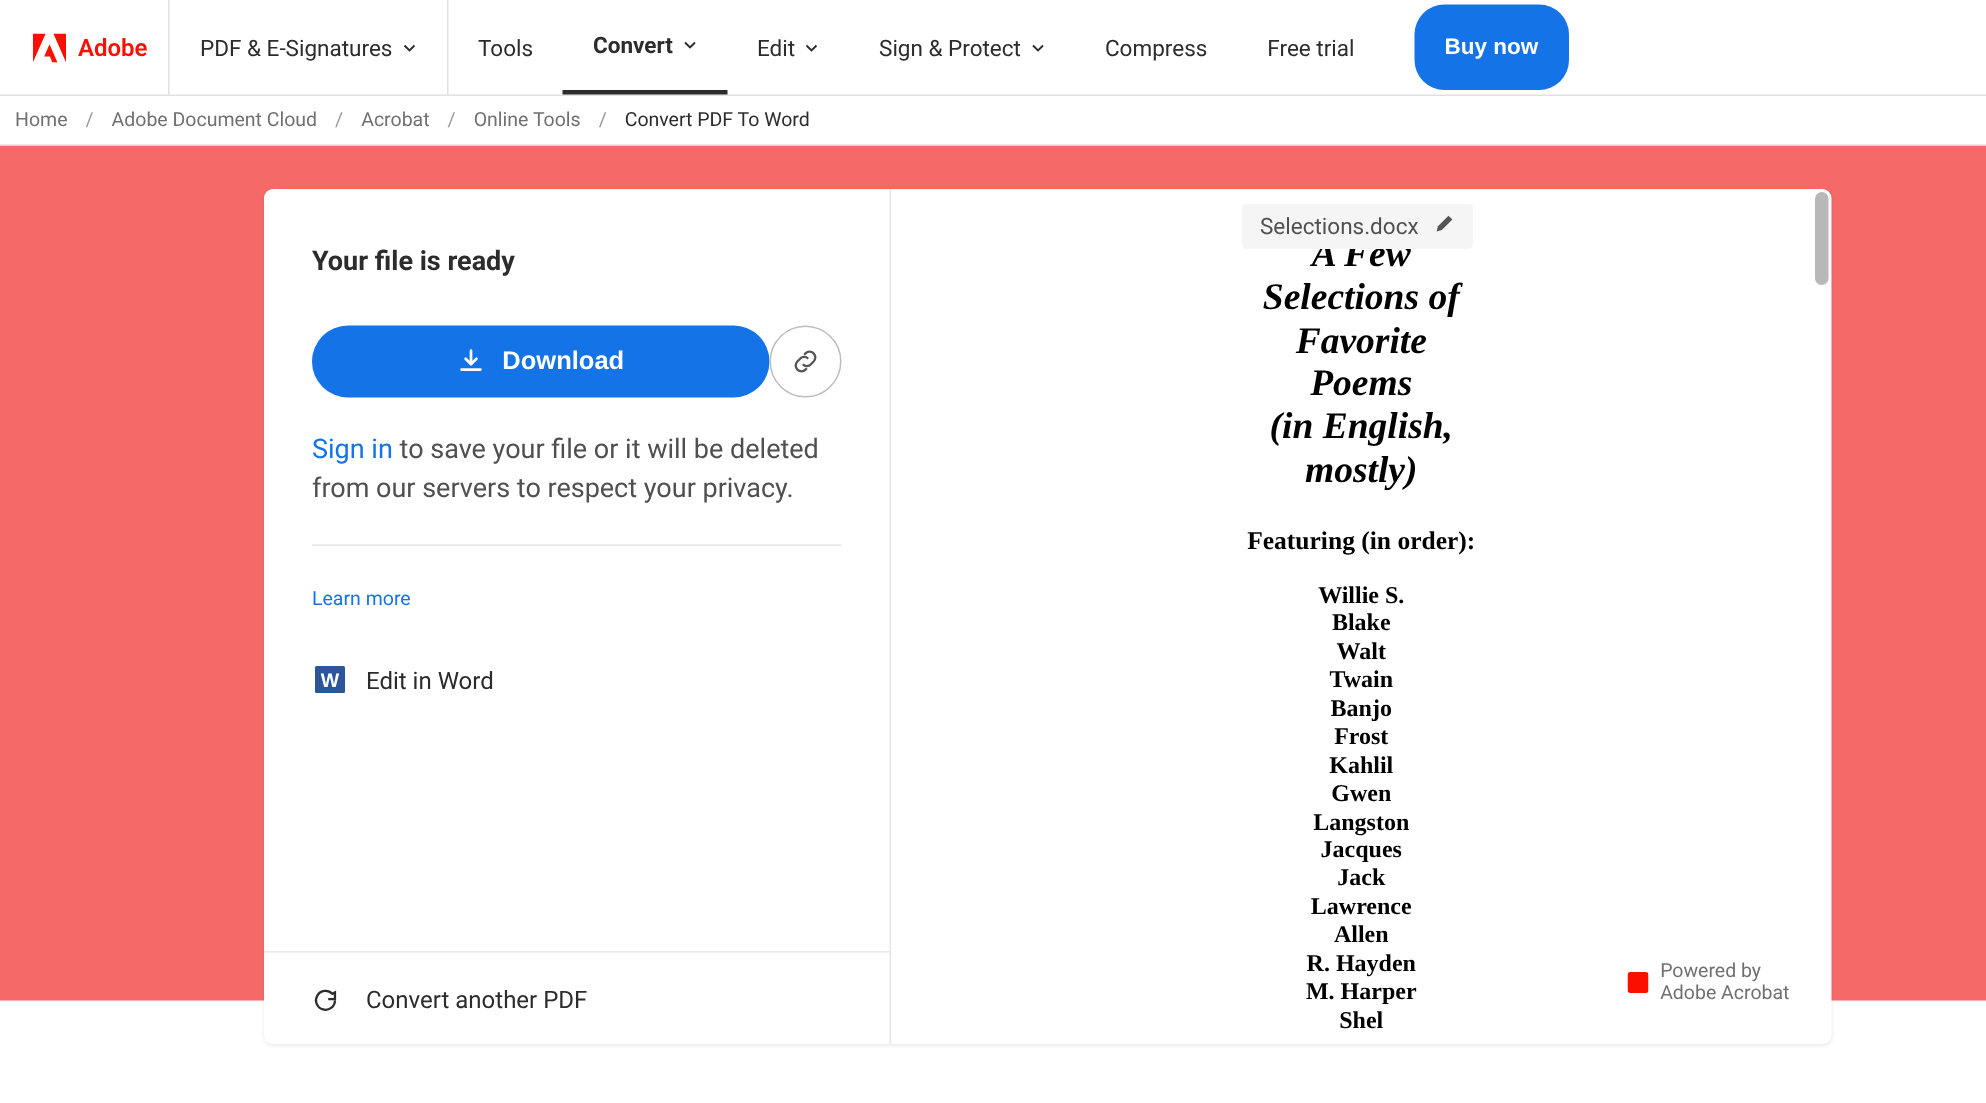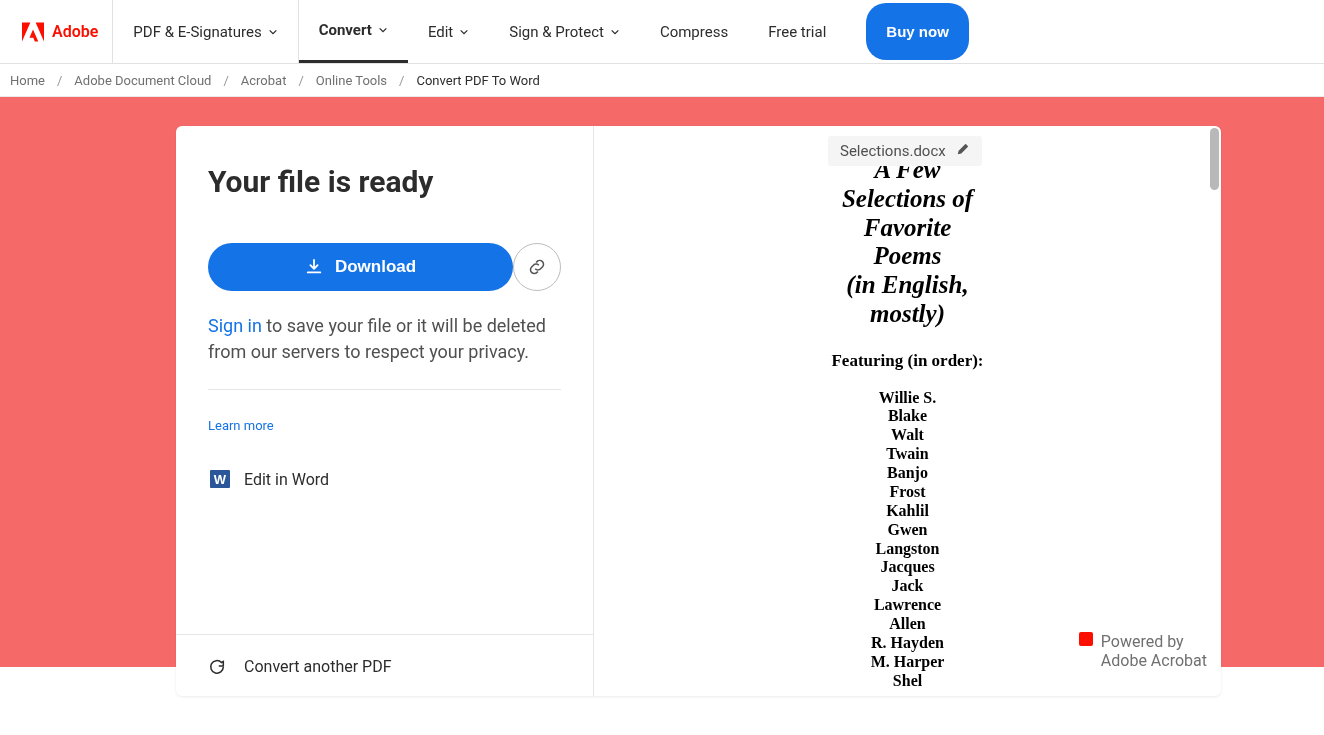--- a/index.html
+++ b/index.html
@@ -13,21 +13,21 @@
 .nav-sep{height:100%;border-right:1px solid #e1e1e1}
 .nav-item.active{font-weight:700;border-bottom:3px solid #2c2c2c}
 .caret{width:10px;height:10px}
 .buy-btn{background:#1473e6;color:#fff;border:none;border-radius:20px;padding:20px 20px;font-size:15px;font-weight:700;margin-left:20px;cursor:pointer}
 .breadcrumb{height:33px;display:flex;align-items:center;gap:12px;padding:0 10px;font-size:13px;color:#707070;border-bottom:1px solid #eaeaea}
 .breadcrumb .bc-item{color:#707070}
 .breadcrumb .bc-current{color:#2c2c2c}
 .breadcrumb .bc-sep{color:#999}
 .stage{position:absolute;top:126px;left:176px;width:1045px;height:570px;background:#fff;border-radius:6px;display:flex;box-shadow:0 1px 3px rgba(0,0,0,.08)}
 .left-panel{width:418px;border-right:1px solid #e6e6e6;padding:38px 32px 20px;display:flex;flex-direction:column}
-.ready-title{font-size:30px;font-weight:700;margin-bottom:44px}
+.ready-title{font-size:18px;font-weight:700;margin-bottom:32px}
 .dl-row{display:flex;align-items:center;gap:0;margin-bottom:22px}
 .dl-btn{flex:1;background:#1473e6;color:#fff;border:none;border-radius:24px;height:48px;display:flex;align-items:center;justify-content:center;gap:12px;font-size:17px;font-weight:700;cursor:pointer}
 .dl-icon{width:18px;height:18px}
 .link-btn{width:48px;height:48px;border-radius:50%;border:1.5px solid #bdbdbd;background:#fff;display:flex;align-items:center;justify-content:center;cursor:pointer}
 .link-icon{width:18px;height:18px}
 .signin-text{font-size:18px;color:#505050;line-height:1.45;margin-bottom:24px}
 .signin-text a{color:#1473e6;text-decoration:none}
 .divider{height:1px;background:#e6e6e6;margin-bottom:28px}
 .edit-text{font-size:19px;line-height:1.4;margin-bottom:10px}
 .edit-text .free{font-weight:700}
@@ -41,41 +41,44 @@
 .refresh-icon{width:18px;height:18px}
 .convert-label{font-size:16px}
 .right-panel{flex:1;position:relative;overflow:hidden}
 .file-chip{position:absolute;top:10px;left:234px;background:#f5f5f5;border-radius:3px;padding:6px 12px;display:flex;align-items:flex-start;gap:10px;font-size:15px;color:#505050;z-index:2}
 .pencil-icon{width:14px;height:14px}
 .doc-preview{position:absolute;top:30px;left:90px;right:90px;bottom:0;text-align:center;font-family:"Times New Roman",Georgia,serif;color:#000;overflow:hidden}
 .doc-title{font-style:italic;font-weight:700;font-size:25px;line-height:1.15;margin-bottom:22px}
 .doc-featuring{font-weight:700;font-size:17px;margin-bottom:18px}
 .poet-list{font-weight:700;font-size:16px;line-height:1.18}
 .scrollbar{position:absolute;right:2px;top:2px;width:9px;height:62px;background:#b8b8b8;border-radius:5px}
-.powered{position:absolute;right:14px;bottom:26px;display:flex;align-items:flex-start;gap:8px;font-size:16px;color:#707070}
+.powered{position:absolute;right:28px;bottom:26px;display:flex;align-items:center;gap:8px;font-size:13px;color:#707070}
 .pdf-icon{width:14px;height:14px}
 .bg-coral{position:absolute;top:97px;left:0;right:0;height:570px;background:#f56969;z-index:-1}
 </style>
 </head>
 <body>
 
 <div class="topnav">
   <div class="logo-box">
     <svg class="logo-mark" viewBox="0 0 30 26">
         <path fill="#fa0f00" d="M18.6 0H30v26L18.6 0zM11.4 0H0v26L11.4 0zM15 9.6L22.2 26h-4.7l-2.1-5.2h-5.2L15 9.6z"></path>
       </svg>
     <span class="logo-text">Adobe</span>
   </div>
   <div class="nav-items">
     <div class="nav-item nav-sep">
       <span>PDF &amp; E-Signatures</span>
       <svg class="caret" viewBox="0 0 12 12">
           <path d="M2 4l4 4 4-4" stroke="#2c2c2c" stroke-width="1.5" fill="none"></path>
         </svg>
     </div>
+    <div class="nav-item">
+        <span>Tools</span>
+      </div>
     <div class="nav-item active">
       <span>Convert</span>
       <svg class="caret" viewBox="0 0 12 12">
           <path d="M2 4l4 4 4-4" stroke="#2c2c2c" stroke-width="1.5" fill="none"></path>
         </svg>
     </div>
     <div class="nav-item">
       <span>Edit</span>
       <svg class="caret" viewBox="0 0 12 12">
           <path d="M2 4l4 4 4-4" stroke="#2c2c2c" stroke-width="1.5" fill="none"></path>

